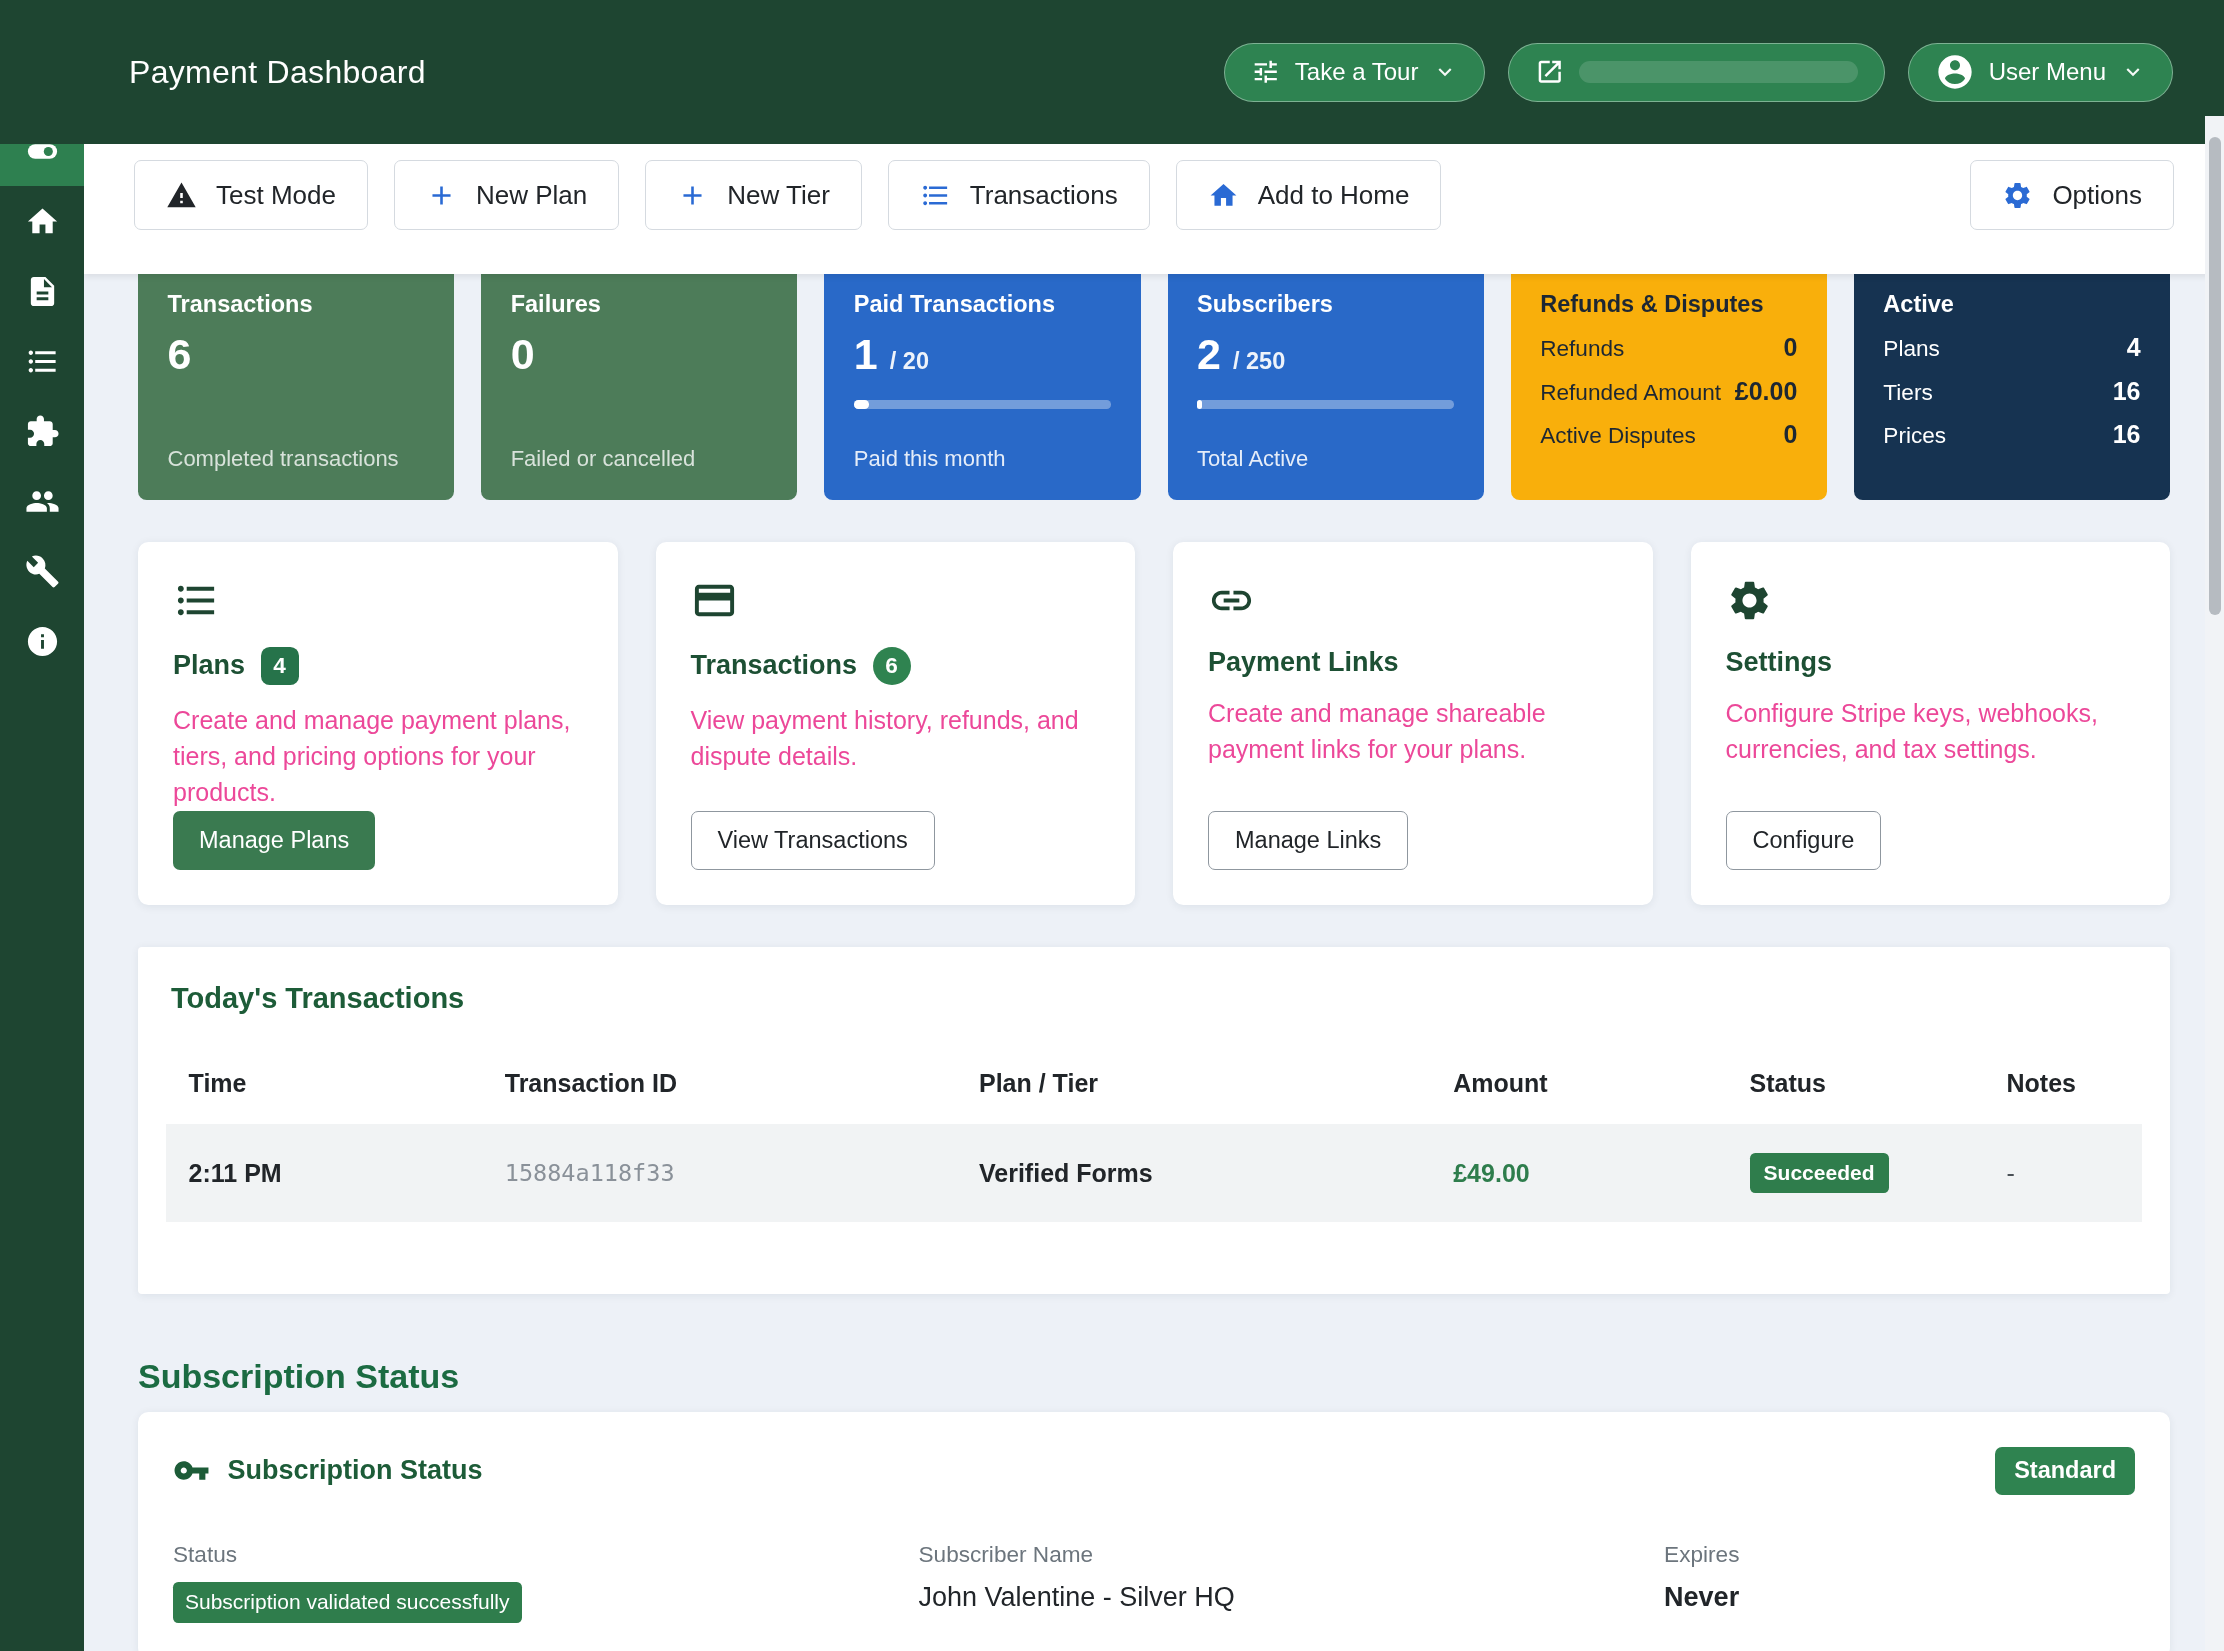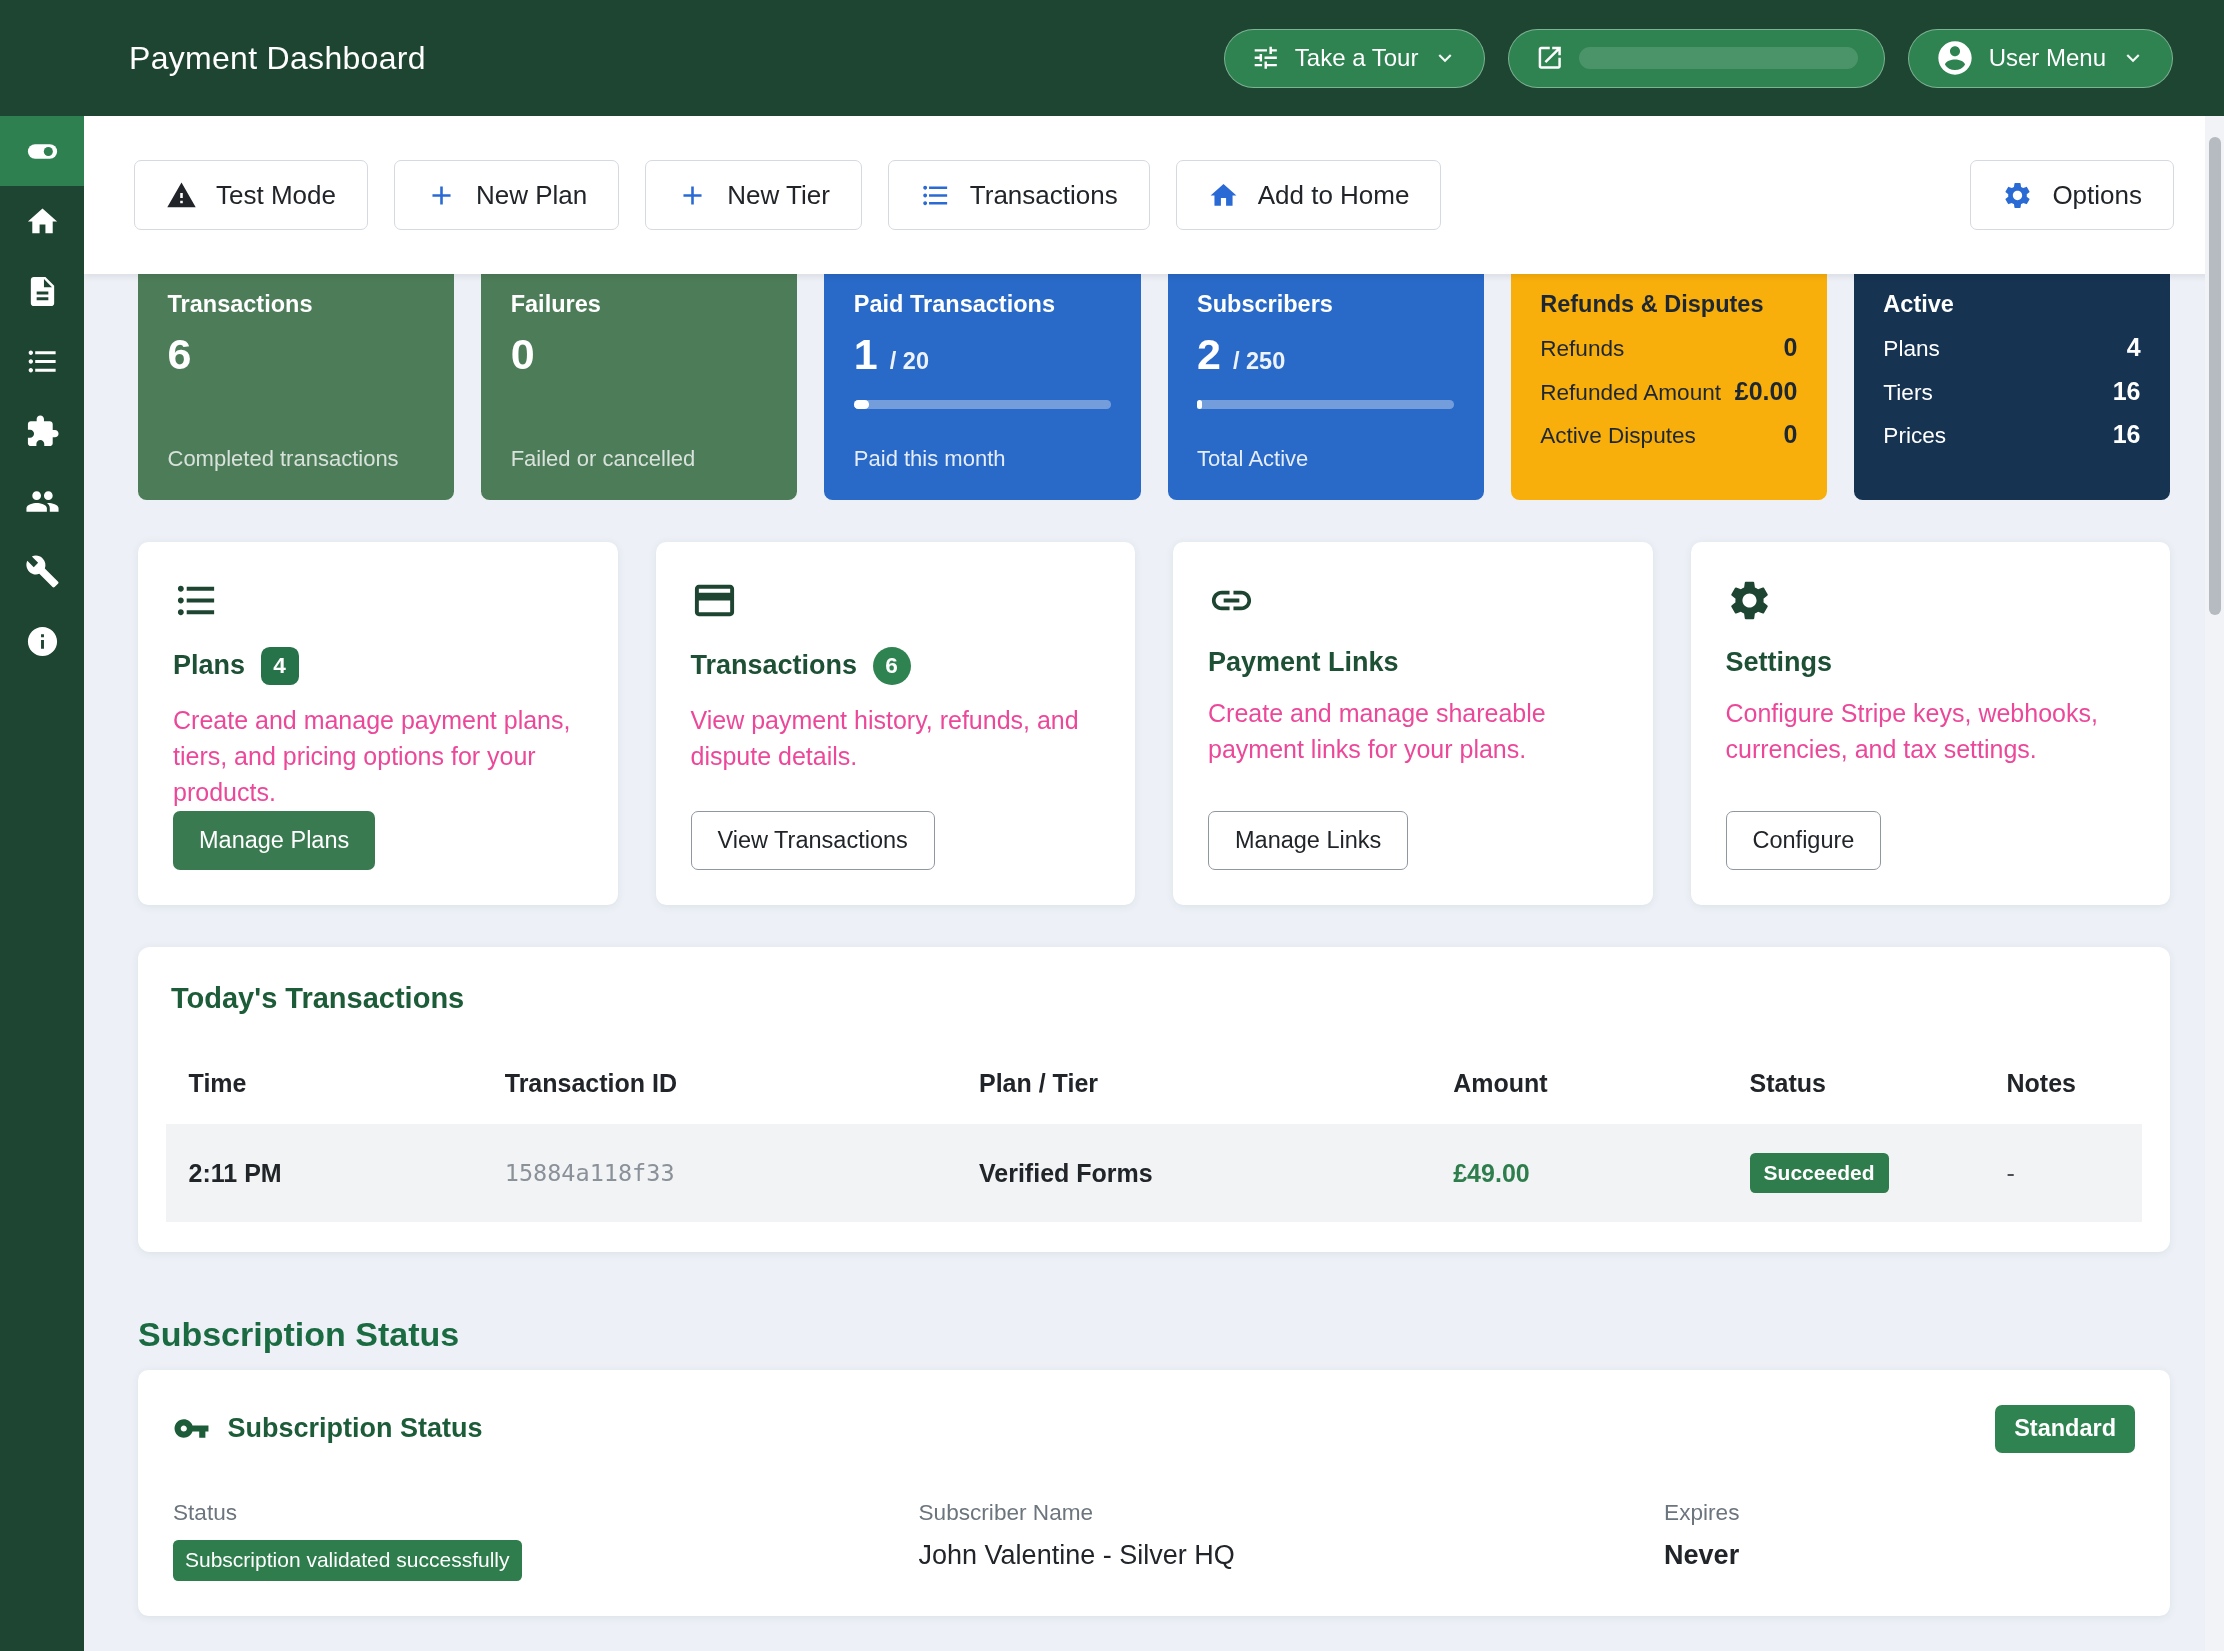--- a/index.html
+++ b/index.html
@@ -2,21 +2,21 @@
 <html style="font-size:14px"><head>
 <meta charset="utf-8">
 <style>
   *{margin:0;padding:0;box-sizing:border-box}
   html,body{width:2225px;height:1651px;overflow:hidden;background:#edf1f7;
     font-family:"Liberation Sans",sans-serif;color:#212529}
   button{font-family:inherit;cursor:pointer}
   svg{display:block}
 
   
-  .topbar{position:absolute;left:0;top:0;width:2225px;height:116px;background:#1e4531;
+  .topbar{position:absolute;left:0;top:0;width:2225px;height:144px;background:#1e4531;
     display:flex;align-items:center;padding:0 52px 0 129px;z-index:6}
   .topbar h1{color:#fff;font-size:32px;font-weight:500;letter-spacing:0.3px}
   .topbar-right{margin-left:auto;display:flex;align-items:center;gap:22.6px}
   .pill{display:flex;align-items:center;gap:14px;height:59px;padding:0 26px;border-radius:29.5px;
     background:#2e8351;border:1.7px solid rgba(255,255,255,.38);color:#fff;font-size:24px}
   .pill svg{width:29.5px;height:29.5px;fill:#fff;flex:0 0 auto}
   .pill .avatar-ic{width:40px;height:40px}
   .pill .chev{width:26px;height:26px;opacity:.95}
   .pill-wide{width:377px;justify-content:flex-start}
   .blur-bar{flex:1;height:22.6px;border-radius:11.3px;background:rgba(255,255,255,.14)}
@@ -72,21 +72,21 @@
   .fcard h3{font-size:27px;color:#1d5034;font-weight:700}
   .badge{min-width:38px;height:38px;padding:0 10.4px;border-radius:8.7px;background:#26734a;color:#fff;
     font-size:22.6px;font-weight:700;display:flex;align-items:center;justify-content:center}
   .badge-round{border-radius:50%;background:#2f8350}
   .fcard p{margin-top:17.4px;font-size:25px;line-height:1.45;color:#ec4899}
   .btn{margin-top:auto;align-self:flex-start;height:59px;padding:8px 26px;border-radius:7px;font-size:23.5px}
   .btn-solid{background:#3a7a50;color:#fff;border:none}
   .btn-outline{background:#fff;color:#212529;border:0.9px solid #8f979f}
 
   
-  .tx-card{background:#fff;border-radius:12px;margin-top:42px;padding:35px 0 30px;
+  .tx-card{background:#fff;border-radius:4px;margin-top:42px;padding:35px 0 72px;
     box-shadow:0 1.7px 8.7px rgba(20,40,60,.07)}
   .tx-card h2{font-size:29px;color:#1d5c38;font-weight:700;padding:0 33px}
   table{width:calc(100% - 56px);margin:28px 28px 0;border-collapse:collapse}
   th{font-size:25px;font-weight:700;text-align:left;padding:26px 22.6px;color:#212529}
   td{font-size:25px;text-align:left;padding:29.5px 22.6px}
   tbody tr{background:#f1f3f4}
   .col-time{width:16%}.col-id{width:24%}.col-plan{width:24%}.col-amount{width:15%}.col-status{width:13%}.col-notes{width:8%}
   .cell-time,.cell-plan{font-weight:700}
   .cell-id{font-family:"DejaVu Sans Mono",monospace;color:#8a9199;font-size:23.5px}
   .cell-amount{color:#2e7d4c;font-weight:700}

